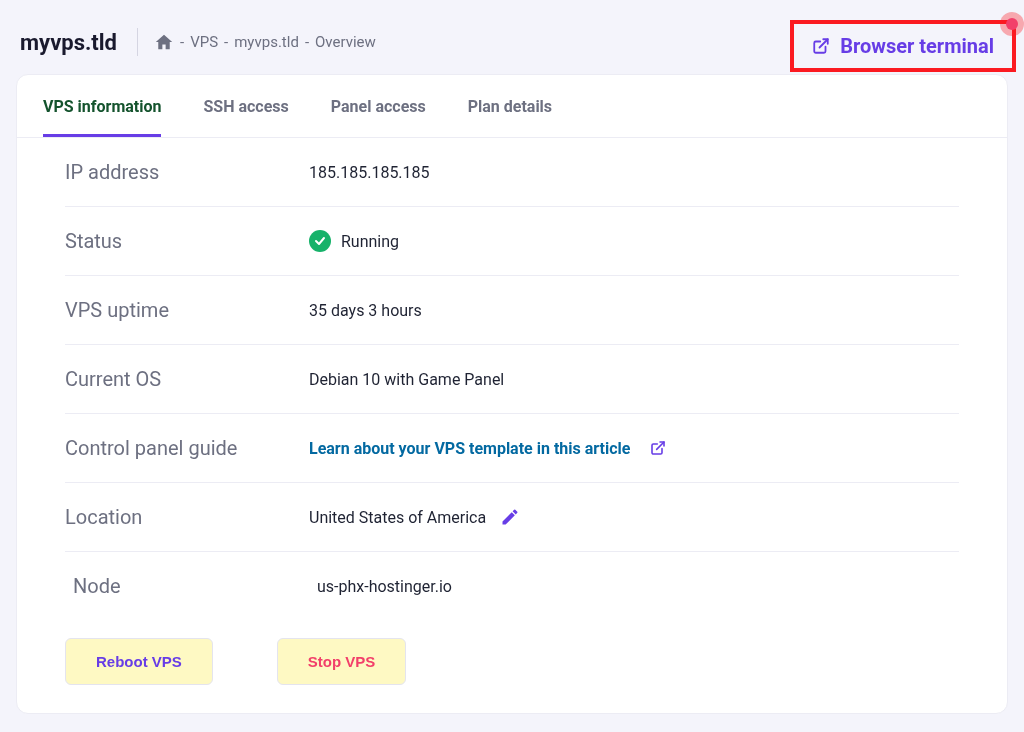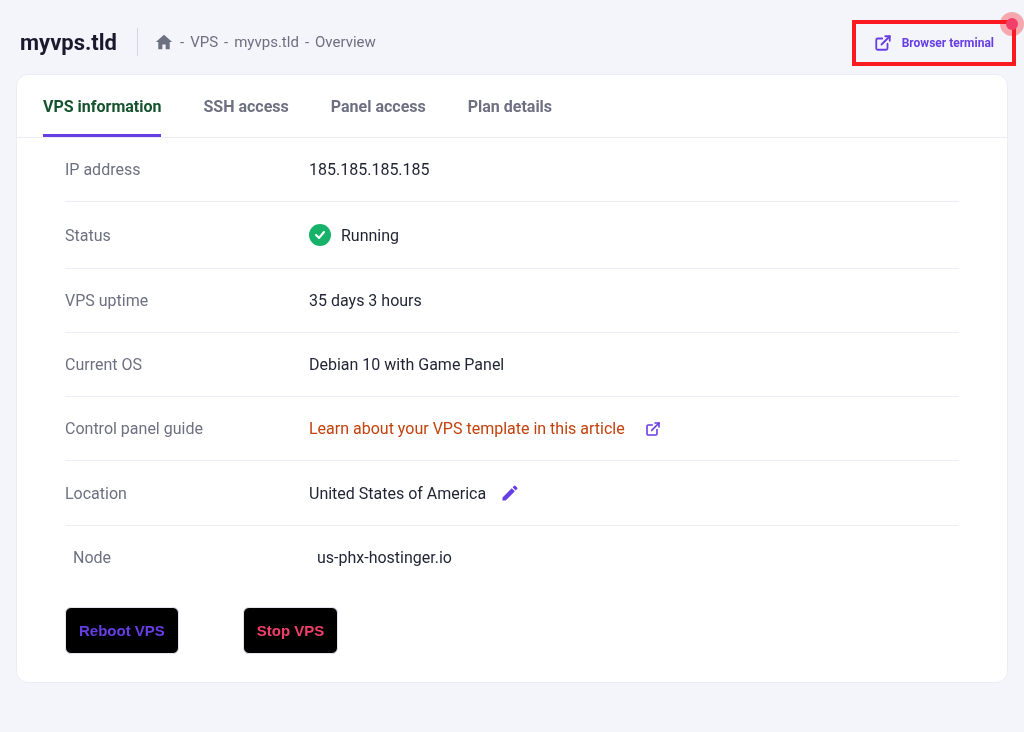--- a/index.html
+++ b/index.html
@@ -61,21 +61,21 @@
   .browser-term-wrap .red-dot::after{
     content:"";
     position:absolute;
     top:6px; left:6px;
     width:12px;height:12px;border-radius:50%;
     background:#f23f6a;
   }
   .browser-term-link {
     color: #673de6;
     font-weight: 700;
-    font-size: 12px;
+    font-size: 20px;
     display: flex;
     align-items: center;
     gap: 10px;
   }
   .card {
     background: #fff;
     margin: 0 16px;
     border-radius: 12px;
     border: 1px solid #ececf4;
     overflow: hidden;
@@ -104,61 +104,61 @@
   .row {
     display: flex;
     align-items: center;
     padding: 22px 0;
     border-bottom: 1px solid #ececf4;
   }
   .row:last-of-type { border-bottom: none; margin-left: 8px; }
   .row-label {
     width: 244px;
     color: #6d7081;
-    font-size: 16px;
+    font-size: 20px;
   }
   .row-value {
     color: #1f2333;
     font-size: 16px;
     display: flex;
     align-items: center;
     gap: 10px;
   }
   .status-circle {
     width: 22px;
     height: 22px;
     border-radius: 50%;
     background: #17b26a;
     display: inline-flex;
     align-items: center;
     justify-content: center;
     color: #fff;
   }
   .link-text {
-    color: #c2410c;
-    font-weight: 400;
+    color: #0369a1;
+    font-weight: 700;
     display: inline-flex;
     align-items: center;
     gap: 20px;
   }
   .edit-icon {
     color: #673de6;
     margin-left: 4px;
     display: inline-flex;
   }
   .actions {
     padding: 18px 48px 28px 48px;
     display: flex;
     gap: 16px;
   }
   .btn {
     border: 1px solid #e4e4ee;
-    background: #000000;
+    background: #fef9c3;
     border-radius: 6px;
-    padding: 14px 13px;
+    padding: 14px 30px;
     font-size: 15px;
     font-weight: 700;
     cursor: pointer;
   }
   .btn-primary { color: #673de6; }
   .btn-danger { color: #f23f6a; margin-left: 48px; }
   svg { display: block; }
 </style>
 </head>
 <body>

